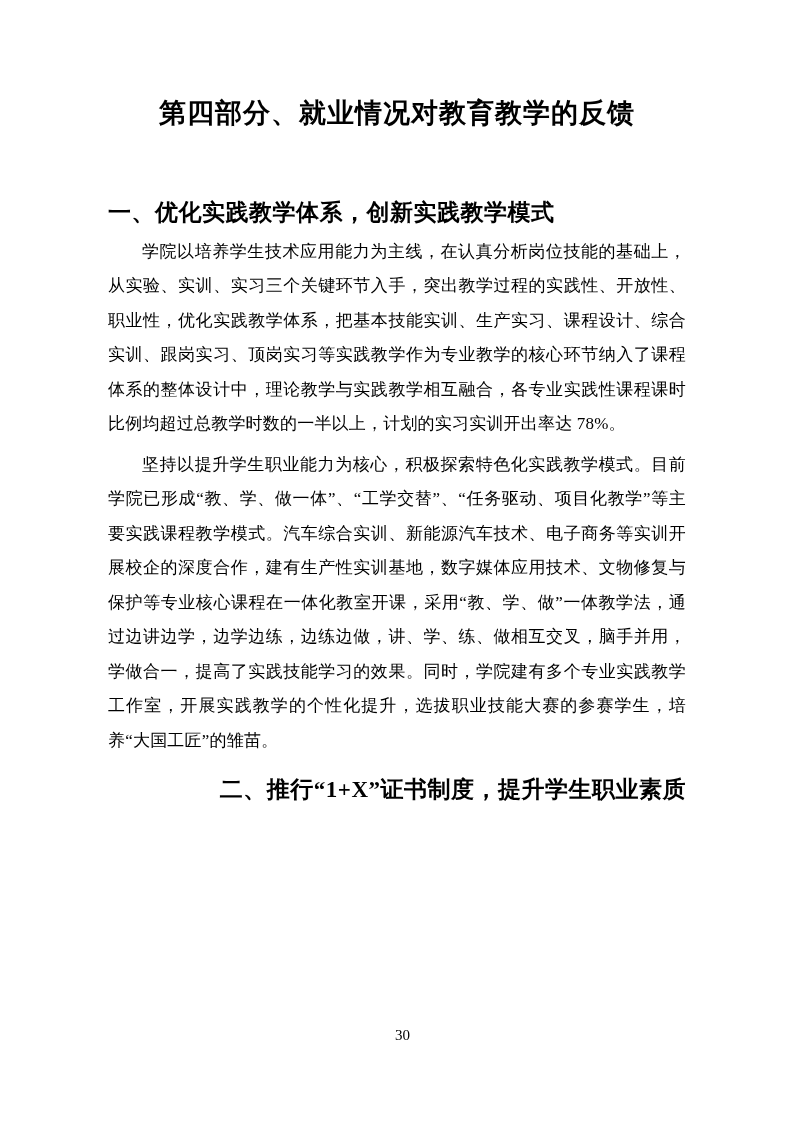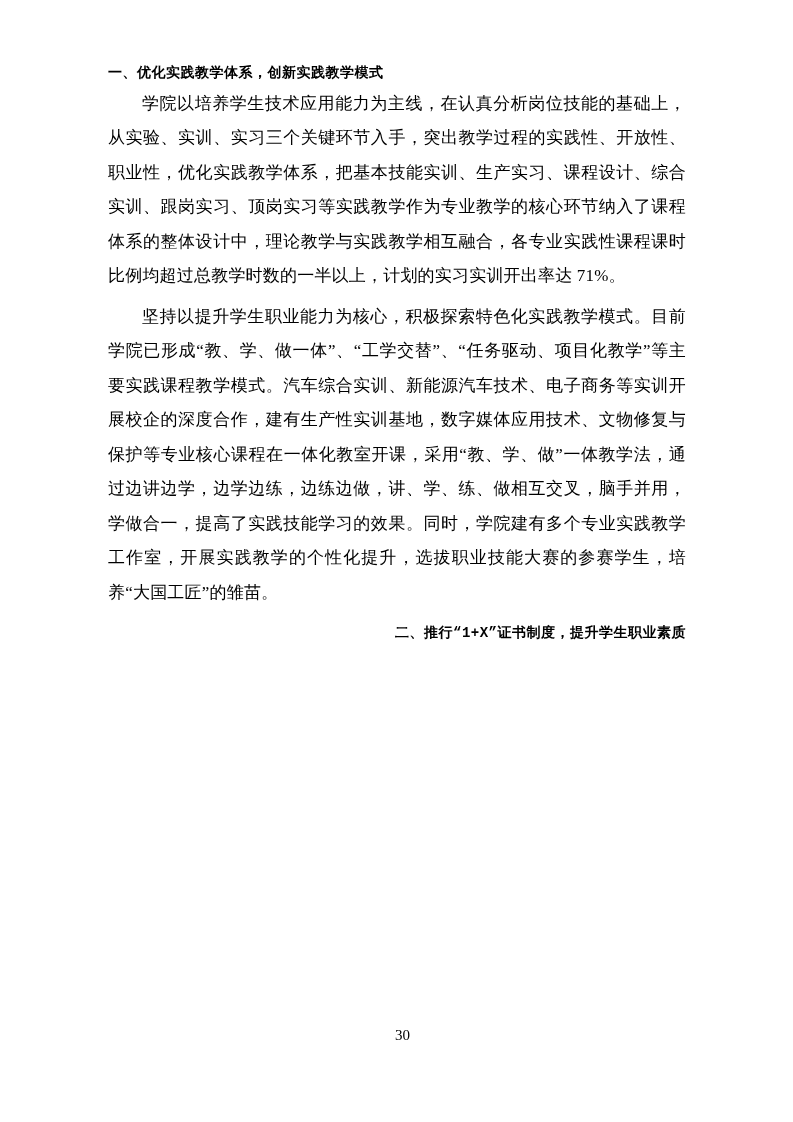--- a/index.html
+++ b/index.html
@@ -29,23 +29,23 @@
     font-weight: bold;
     font-size: 27px;
     text-align: center;
     letter-spacing: 1px;
     margin-top: 96px;
     margin-bottom: 0;
     line-height: 1.3;
     white-space: nowrap;
   }
   .heading {
-    font-family: Liberation Mono, monospace;
+    font-family: Liberation Serif, serif;
     font-weight: bold;
-    font-size: 14px;
+    font-size: 23px;
     letter-spacing: 0.5px;
     line-height: 1.9;
   }
   .heading-1 {
     margin-top: 60px;
   }
   .heading-2 {
     margin-top: 10px;
     text-align: right;
   }
@@ -73,24 +73,25 @@
     font-size: 15px;
     font-family: "Liberation Serif", "DejaVu Serif", serif;
   }
 </style>
 </head>
 <body>
 
 <div class="page">
   <div class="content">
 
+    <h1 class="doc-title">第四部分、就业情况对教育教学的反馈</h1>
 
     <div class="heading heading-1">一、优化实践教学体系，创新实践教学模式</div>
 
-    <p class="para para-first">学院以培养学生技术应用能力为主线，在认真分析岗位技能的基础上，从实验、实训、实习三个关键环节入手，突出教学过程的实践性、开放性、职业性，优化实践教学体系，把基本技能实训、生产实习、课程设计、综合实训、跟岗实习、顶岗实习等实践教学作为专业教学的核心环节纳入了课程体系的整体设计中，理论教学与实践教学相互融合，各专业实践性课程课时比例均超过总教学时数的一半以上，计划的实习实训开出率达 71%。</p>
+    <p class="para para-first">学院以培养学生技术应用能力为主线，在认真分析岗位技能的基础上，从实验、实训、实习三个关键环节入手，突出教学过程的实践性、开放性、职业性，优化实践教学体系，把基本技能实训、生产实习、课程设计、综合实训、跟岗实习、顶岗实习等实践教学作为专业教学的核心环节纳入了课程体系的整体设计中，理论教学与实践教学相互融合，各专业实践性课程课时比例均超过总教学时数的一半以上，计划的实习实训开出率达 78%。</p>
 
     <p class="para">坚持以提升学生职业能力为核心，积极探索特色化实践教学模式。目前学院已形成“教、学、做一体”、“工学交替”、“任务驱动、项目化教学”等主要实践课程教学模式。汽车综合实训、新能源汽车技术、电子商务等实训开展校企的深度合作，建有生产性实训基地，数字媒体应用技术、文物修复与保护等专业核心课程在一体化教室开课，采用“教、学、做”一体教学法，通过边讲边学，边学边练，边练边做，讲、学、练、做相互交叉，脑手并用，学做合一，提高了实践技能学习的效果。同时，学院建有多个专业实践教学工作室，开展实践教学的个性化提升，选拔职业技能大赛的参赛学生，培养“大国工匠”的雏苗。</p>
 
     <div class="heading heading-2">二、推行“1+X”证书制度，提升学生职业素质</div>
 
   </div>
 
   <div class="page-number">30</div>
 </div>
 

